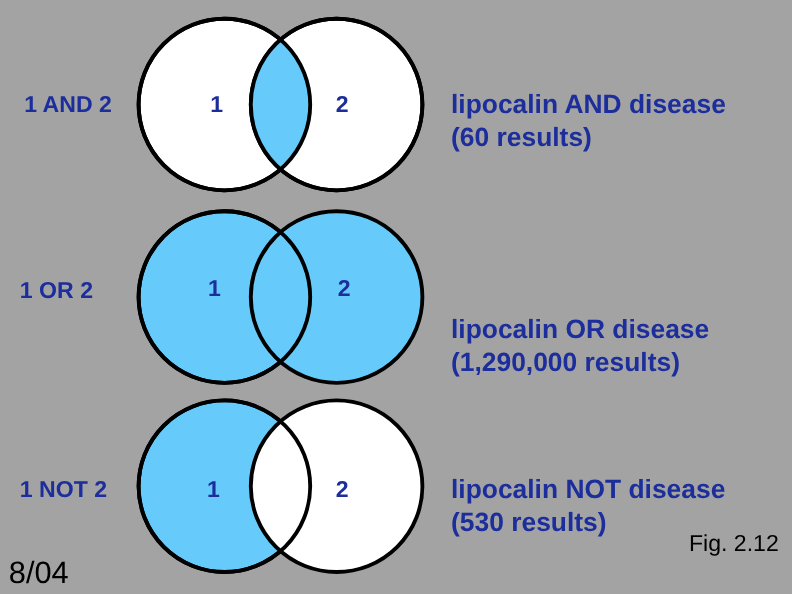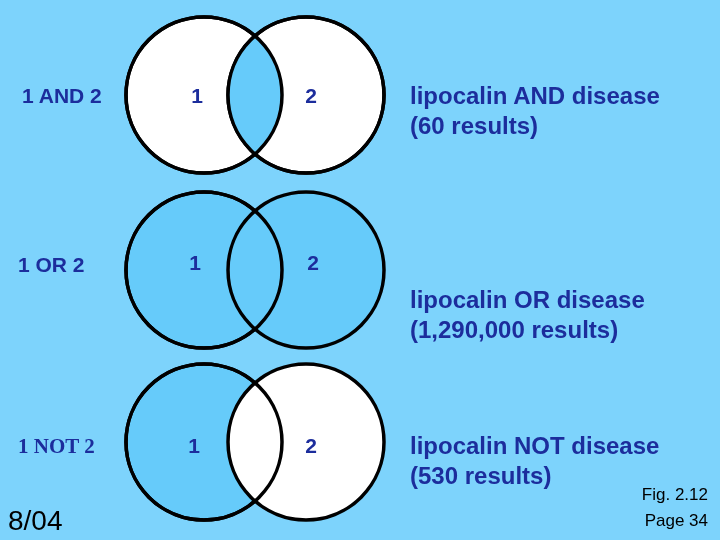--- a/index.html
+++ b/index.html
@@ -4,21 +4,21 @@
 <style>
   html, body {
     margin: 0;
     padding: 0;
     background: #ffffff;
   }
   .slide {
     position: relative;
     width: 720px;
     height: 540px;
-    background: #7dd3fc;
+    background: #a3a3a3;
     overflow: hidden;
     font-family: "Liberation Sans", sans-serif;
   }
   .venn-layer {
     position: absolute;
     left: 0;
     top: 0;
   }
   .c-outline {
     stroke: var(--circle-outline, #000000);
@@ -52,21 +52,21 @@
     left: 8px;
     top: 505px;
     font-size: 28px;
     color: var(--text-black, #000000);
   }
   .figure-ref {
     position: absolute;
     right: 12px;
     top: 482px;
     text-align: right;
-    font-size: 17px;
+    font-size: 21px;
     line-height: 26px;
     color: var(--text-black, #000000);
     white-space: nowrap;
   }
 </style>
 </head>
 <body>
 
 <div class="slide">
 
@@ -107,27 +107,26 @@
   </div>
 
   <div class="op-label" style="left:18px; top:253px;">1 OR 2</div>
   <span class="circle-num" style="left:195px; top:263px;">1</span>
   <span class="circle-num" style="left:313px; top:263px;">2</span>
   <div class="caption" style="top:249px;margin-top:36px;">
     <div>lipocalin OR disease</div>
     <div>(1,290,000 results)</div>
   </div>
 
-  <div class="op-label" style="left:18px; top:434px;font-family:Liberation Serif, serif;">1 NOT 2</div>
+  <div class="op-label" style="left:18px; top:434px;">1 NOT 2</div>
   <span class="circle-num" style="left:194px; top:446px;">1</span>
   <span class="circle-num" style="left:311px; top:446px;">2</span>
   <div class="caption" style="top:431px;">
     <div>lipocalin NOT disease</div>
     <div>(530 results)</div>
   </div>
 
   <div class="footer-date">8/04</div>
   <div class="figure-ref">
     <div>Fig. 2.12</div>
-    <div>Page 34</div>
   </div>
 
 </div>
 
 </body></html>

